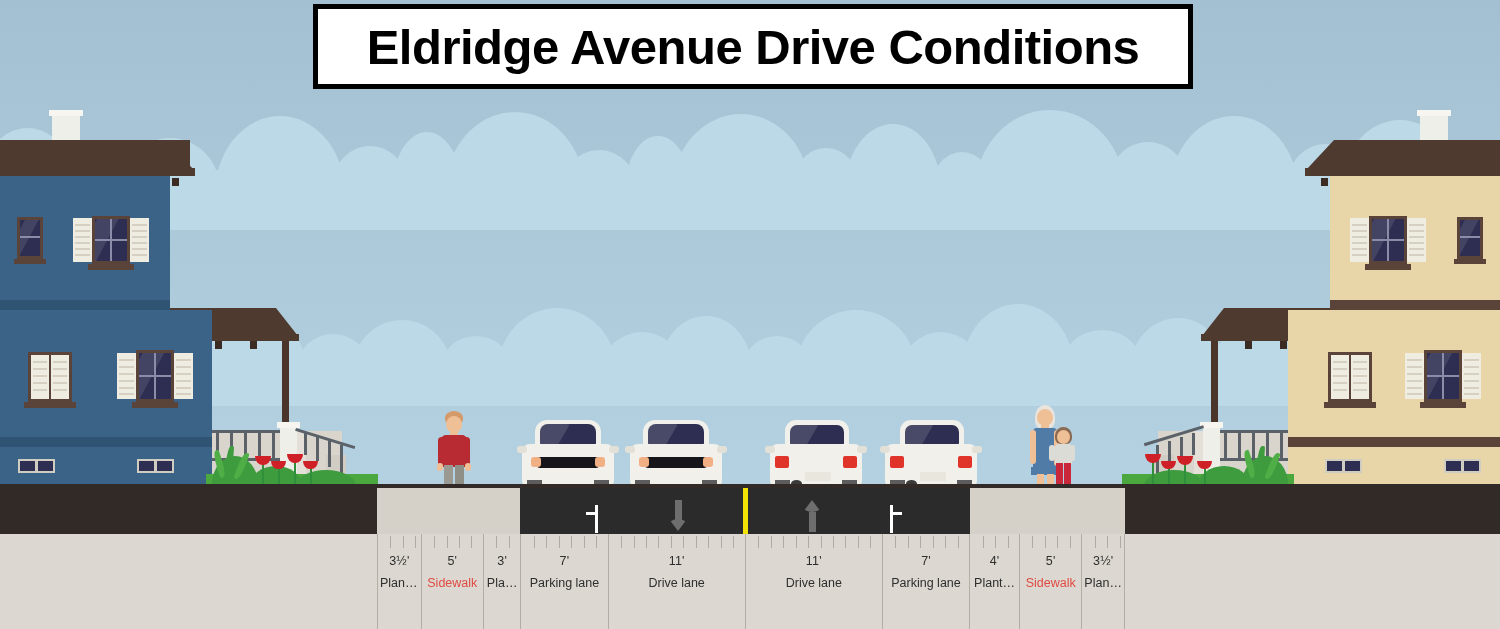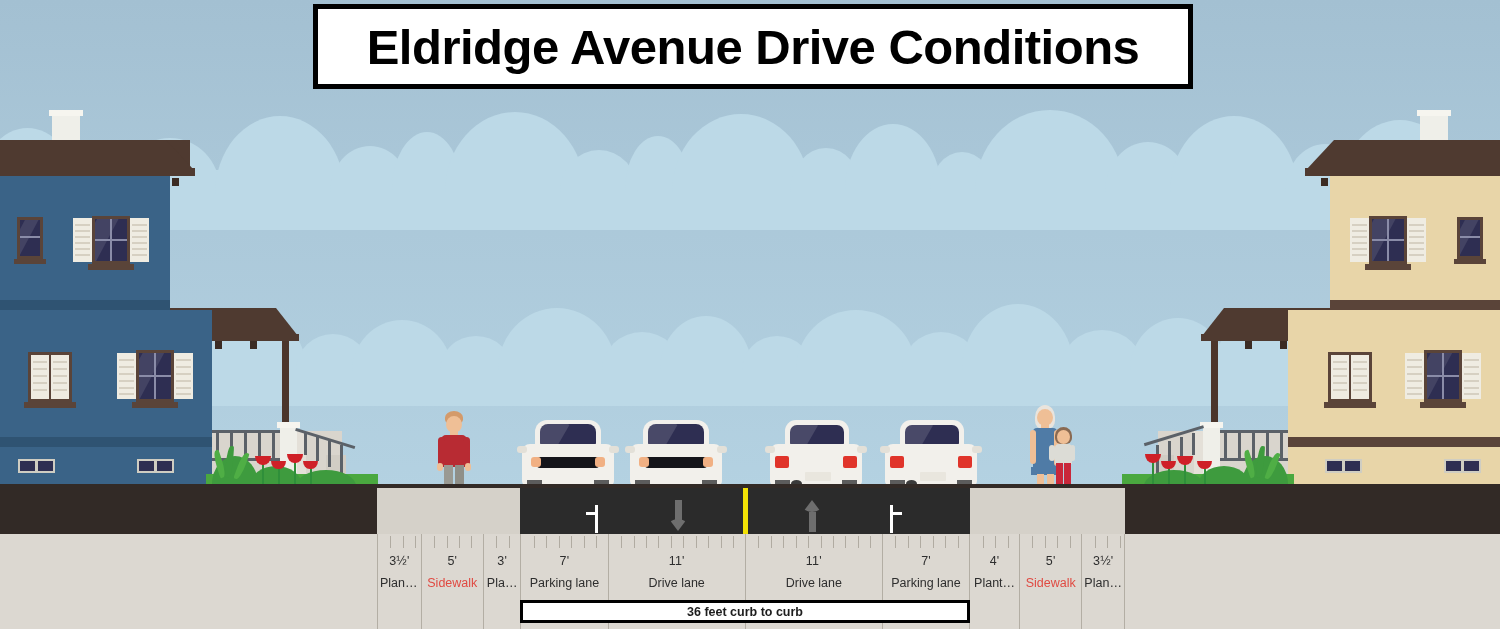--- a/index.html
+++ b/index.html
@@ -688,21 +688,18 @@
         <div class="ticks">
           <div class="tick" style="left: 12.4667px;"></div>
           <div class="tick" style="left: 24.9333px;"></div>
           <div class="tick" style="left: 37.4px;"></div>
         </div>
         <div class="dim">3½'</div>
         <div class="nm">Plant…</div>
       </div>
     </div>
 
-  <div class="curbbanner">
-    <span>36 feet curb to curb</span>
-  </div>
 
   <div class="titlebox">
     <span>Eldridge Avenue Drive Conditions</span>
   </div>
 
 </div>
 
 </body></html>

